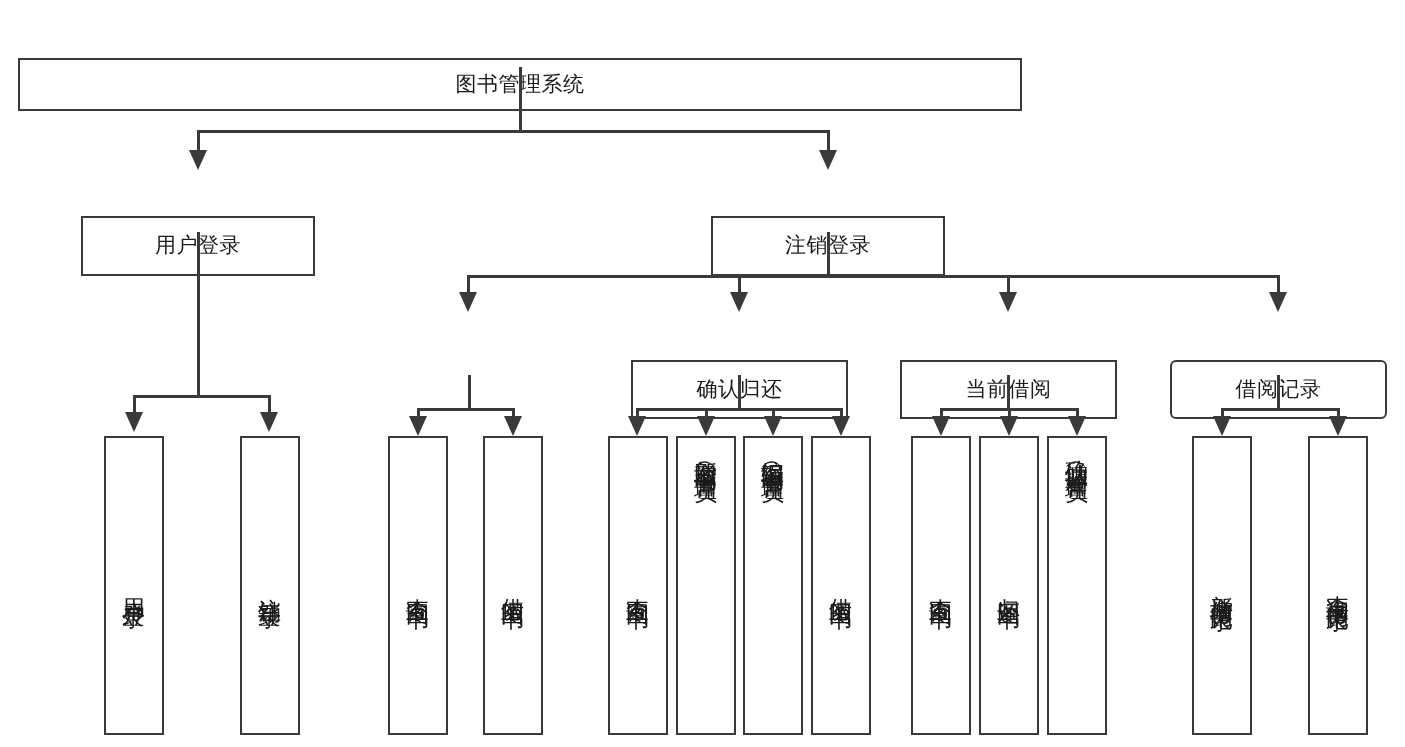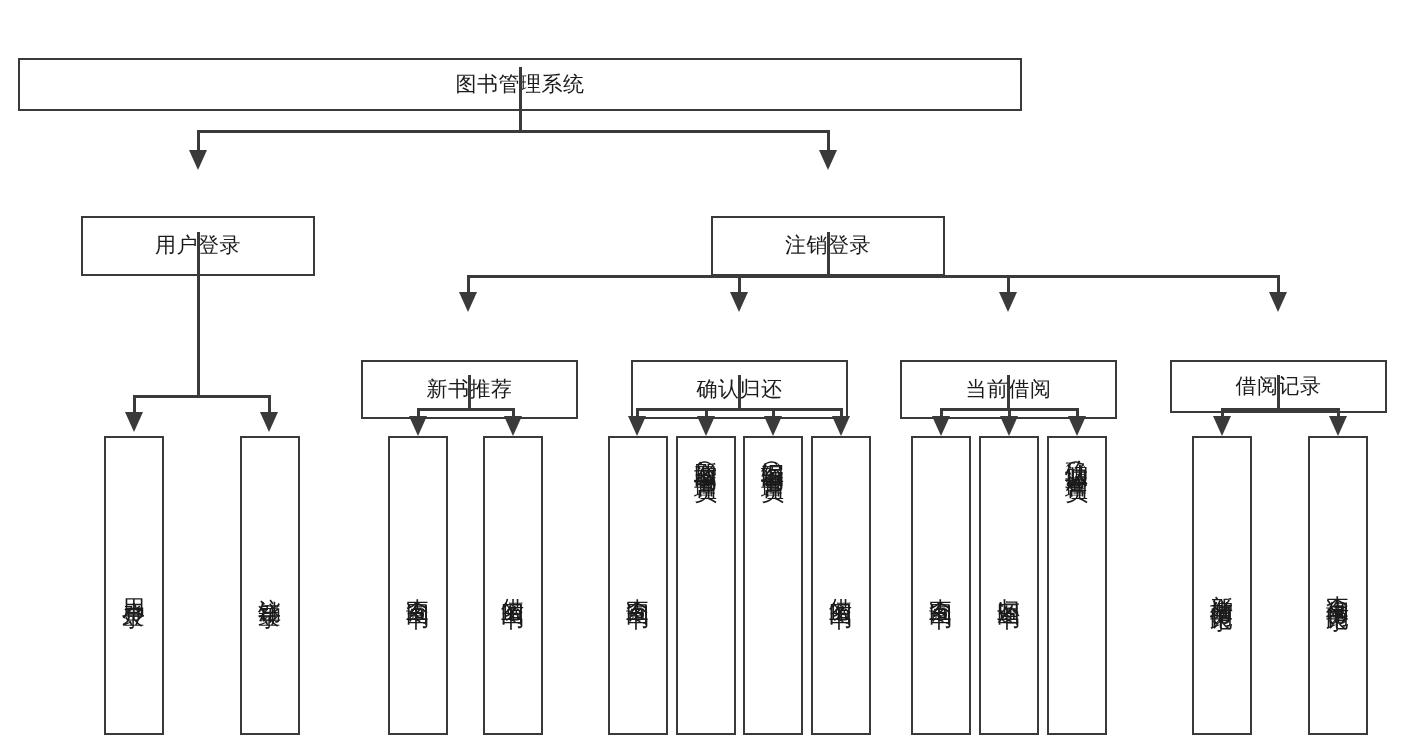--- a/index.html
+++ b/index.html
@@ -115,30 +115,27 @@
   <div class="ln hline" style="left:467px; top:275px; width:813px; height:3px;"></div>
   <div class="ln vline" style="left:467px; top:275px; width:3px; height:18px;"></div>
   <div class="arrow" style="left:459px; top:292px;"></div>
   <div class="ln vline" style="left:738px; top:275px; width:3px; height:18px;"></div>
   <div class="arrow" style="left:730px; top:292px;"></div>
   <div class="ln vline" style="left:1007px; top:275px; width:3px; height:18px;"></div>
   <div class="arrow" style="left:999px; top:292px;"></div>
   <div class="ln vline" style="left:1277px; top:275px; width:3px; height:18px;"></div>
   <div class="arrow" style="left:1269px; top:292px;"></div>
 
-  <div class="node h" style="left:361px; top:316px; width:217px; height:59px;">
-    <span>新书推荐</span>
-  </div>
   <div class="node h" style="left:631px; top:316px; width:217px; height:59px;">
     <span>确认归还</span>
   </div>
   <div class="node h" style="left:900px; top:316px; width:217px; height:59px;">
     <span>当前借阅</span>
   </div>
-  <div class="node h" style="left:1170px; top:316px; width:217px; height:53px;">
+  <div class="node h" style="left:1170px; top:316px; width:217px; height:59px;border-radius:6px;">
     <span>借阅记录</span>
   </div>
 
   <div class="ln vline" style="left:468px; top:375px; width:3px; height:35px;"></div>
   <div class="ln hline" style="left:417px; top:408px; width:98px; height:3px;"></div>
   <div class="ln vline" style="left:417px; top:408px; width:3px; height:10px;"></div>
   <div class="arrow" style="left:409px; top:416px;"></div>
   <div class="ln vline" style="left:512px; top:408px; width:3px; height:10px;"></div>
   <div class="arrow" style="left:504px; top:416px;"></div>
 

